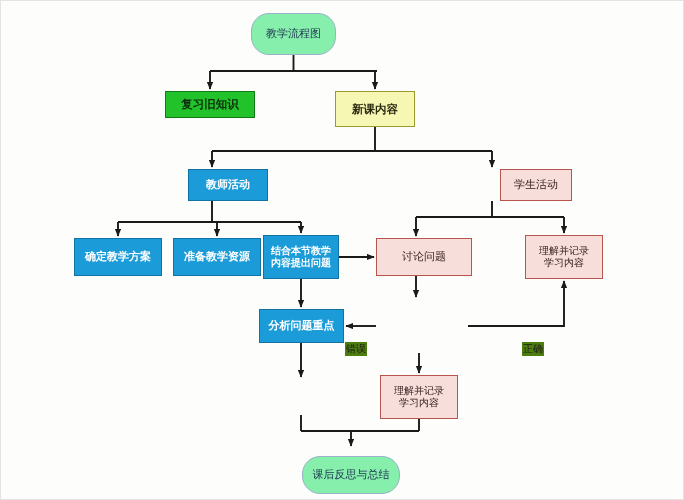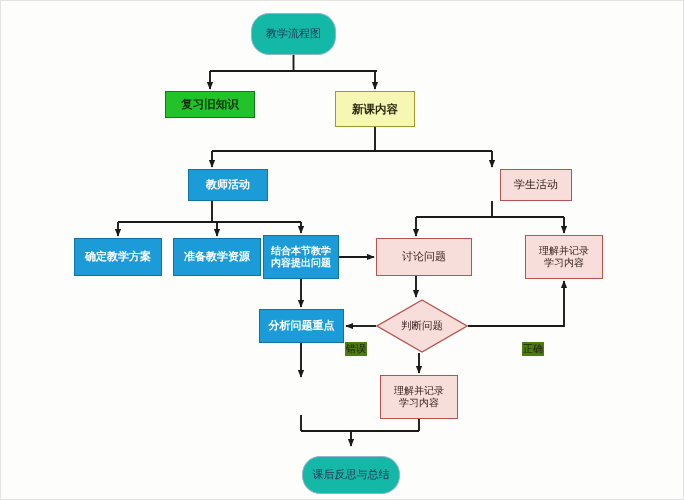--- a/index.html
+++ b/index.html
@@ -30,21 +30,21 @@
     display: flex;
     align-items: center;
     justify-content: center;
     text-align: center;
     line-height: 1.25;
     white-space: pre-line;
     z-index: 2;
   }
   .node-terminator {
     border-radius: 18px;
-    background: #14b8a6;
+    background: #86efac;
     border: 1.2px solid #9bb0c9;
     color: #1f3552;
     font-size: 11px;
     text-align: center;
   }
   .node-green {
     background: #22c32a;
     border: 1.4px solid #0f7a16;
     color: #0a2b0c;
     font-size: 11.5px;
@@ -193,26 +193,20 @@
 
   <div class="node node-pink" style="left:524px; top:234px; width:78px; height:44px; font-size:10px;">
     <span>理解并记录
 学习内容</span>
   </div>
 
   <div class="node node-blue" style="left:258px; top:308px; width:85px; height:34px;">
     <span>分析问题重点</span>
   </div>
 
-  <div class="node node-diamond" style="left:375px; top:298px; width:92px; height:54px;">
-    <svg class="diamond-shape" viewBox="0 0 92 54" preserveAspectRatio="none" xmlns="http://www.w3.org/2000/svg">
-      <polygon points="46,1 91,27 46,53 1,27" fill="#f7dedb" stroke="#b5554e" stroke-width="1.4"></polygon>
-    </svg>
-    <span class="diamond-label">判断问题</span>
-  </div>
 
 
   <div class="node node-pink" style="left:379px; top:374px; width:78px; height:44px; font-size:10px;">
     <span>理解并记录
 学习内容</span>
   </div>
 
   <div class="node node-terminator" style="left:301px; top:447px; width:98px; height:38px;margin-top:8px;">
     <span>课后反思与总结</span>
   </div>

